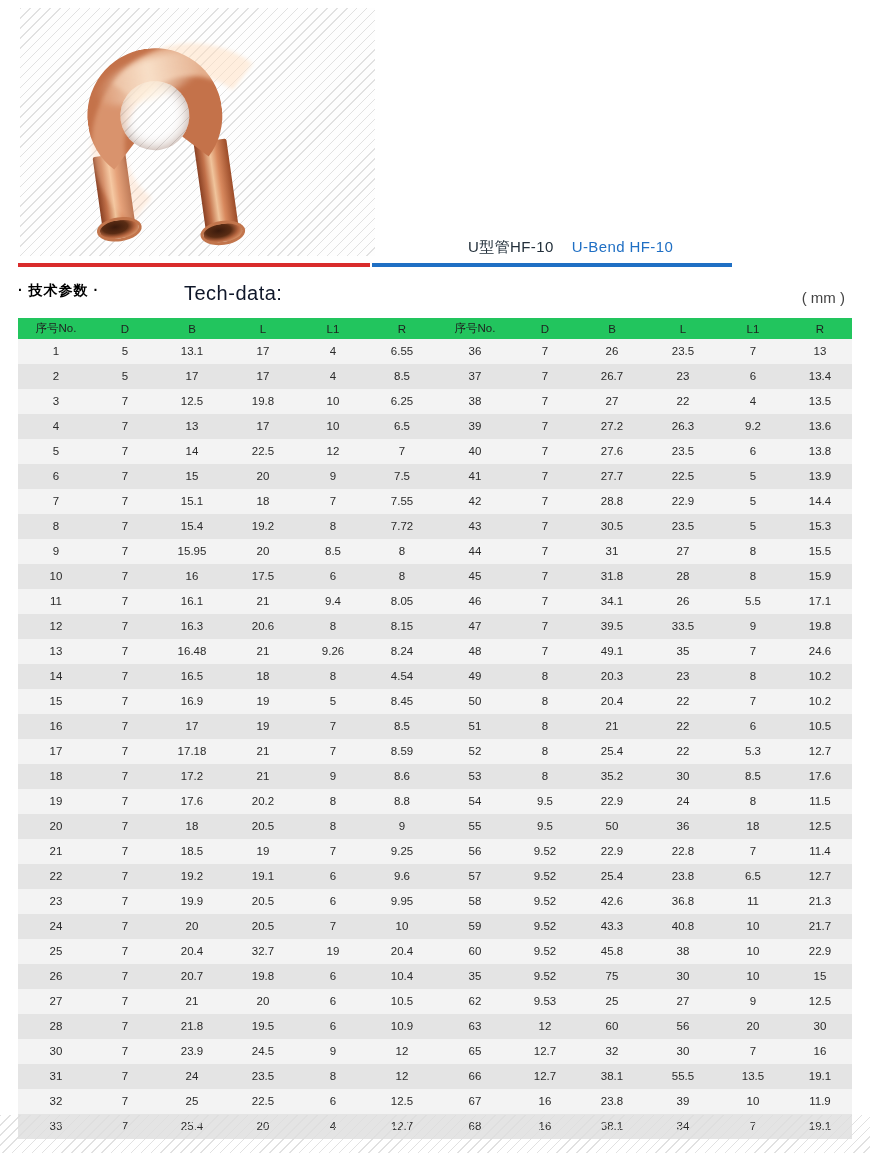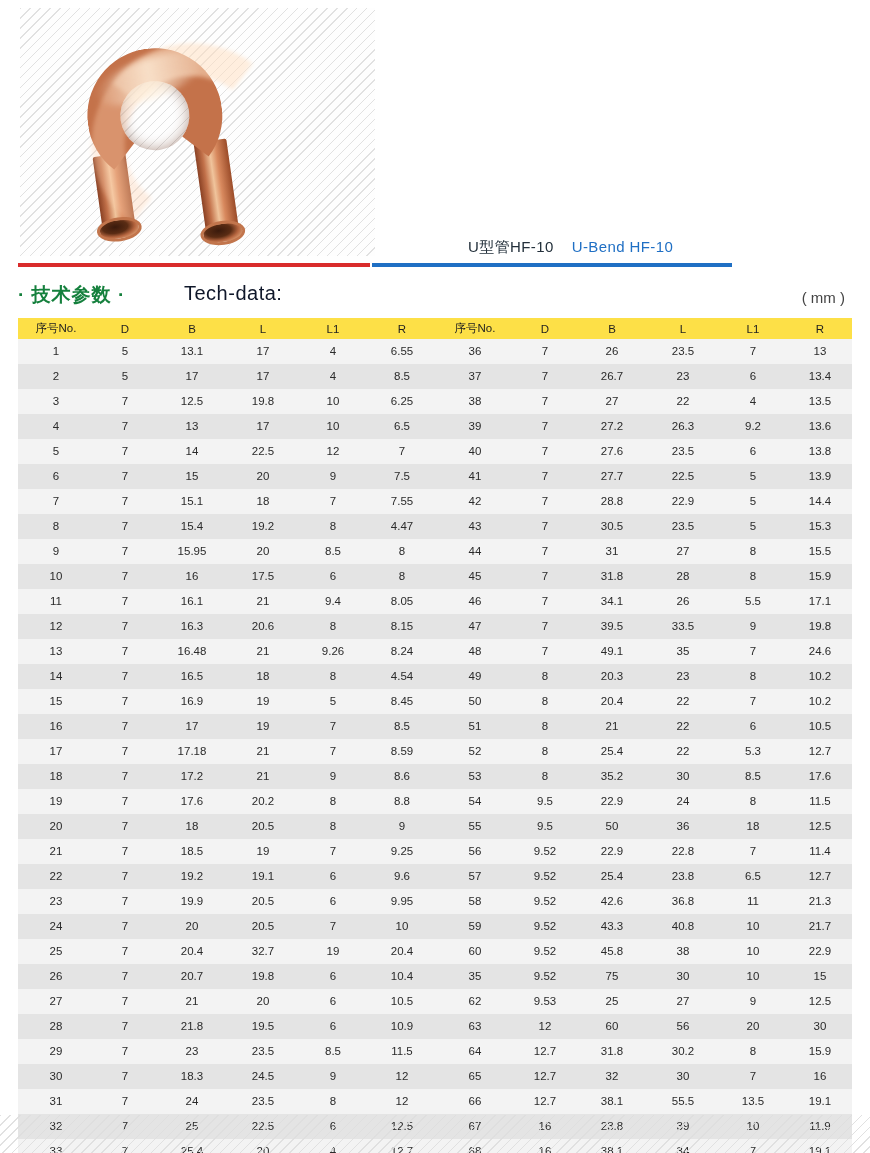--- a/index.html
+++ b/index.html
@@ -140,23 +140,23 @@
     position: absolute;
     left: 18px;
     top: 282px;
     width: 834px;
     height: 34px;
   }
   .tech-cn {
     position: absolute;
     left: 0;
     top: 0;
-    font-size: 19px;
+    font-size: 14px;
     font-weight: bold;
-    color: #15803d;
+    color: #000000;
     letter-spacing: 1px;
     white-space: nowrap;
   }
   .tech-en {
     position: absolute;
     left: 166px;
     top: 0px;
     font-size: 20px;
     color: #0f172a;
     letter-spacing: 0.5px;
@@ -177,21 +177,21 @@
     top: 318px;
     width: 834px;
   }
   table.spec {
     width: 834px;
     border-collapse: collapse;
     font-size: 11.5px;
     color: #2a2a2a;
   }
   table.spec th {
-    background: #fde047;
+    background: #22c55e;
     font-weight: normal;
     font-size: 11.5px;
     height: 21px;
     color: #1f1f1f;
     border: none;
     text-align: center;
   }
   table.spec td {
     height: 23px;
     text-align: center;
@@ -388,21 +388,21 @@
           <td>22.9</td>
           <td>5</td>
           <td>14.4</td>
         </tr>
         <tr>
           <td>8</td>
           <td>7</td>
           <td>15.4</td>
           <td>19.2</td>
           <td>8</td>
-          <td>4.47</td>
+          <td>7.72</td>
           <td>43</td>
           <td>7</td>
           <td>30.5</td>
           <td>23.5</td>
           <td>5</td>
           <td>15.3</td>
         </tr>
         <tr>
           <td>9</td>
           <td>7</td>
@@ -677,37 +677,23 @@
           <td>6</td>
           <td>10.9</td>
           <td>63</td>
           <td>12</td>
           <td>60</td>
           <td>56</td>
           <td>20</td>
           <td>30</td>
         </tr>
         <tr>
-          <td>29</td>
-          <td>7</td>
-          <td>23</td>
-          <td>23.5</td>
-          <td>8.5</td>
-          <td>11.5</td>
-          <td>64</td>
-          <td>12.7</td>
-          <td>31.8</td>
-          <td>30.2</td>
-          <td>8</td>
-          <td>15.9</td>
-        </tr>
-        <tr>
           <td>30</td>
           <td>7</td>
-          <td>18.3</td>
+          <td>23.9</td>
           <td>24.5</td>
           <td>9</td>
           <td>12</td>
           <td>65</td>
           <td>12.7</td>
           <td>32</td>
           <td>30</td>
           <td>7</td>
           <td>16</td>
         </tr>

